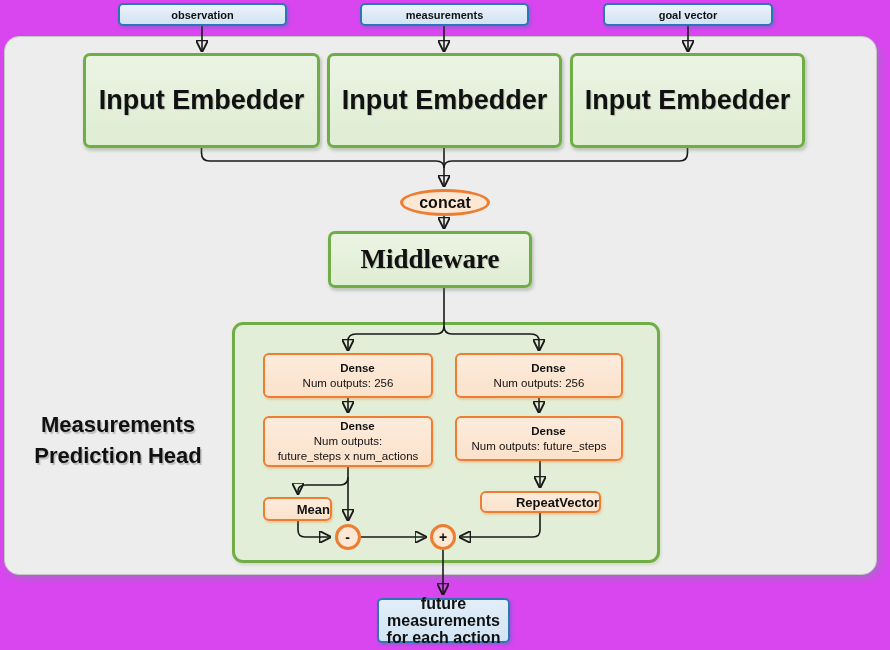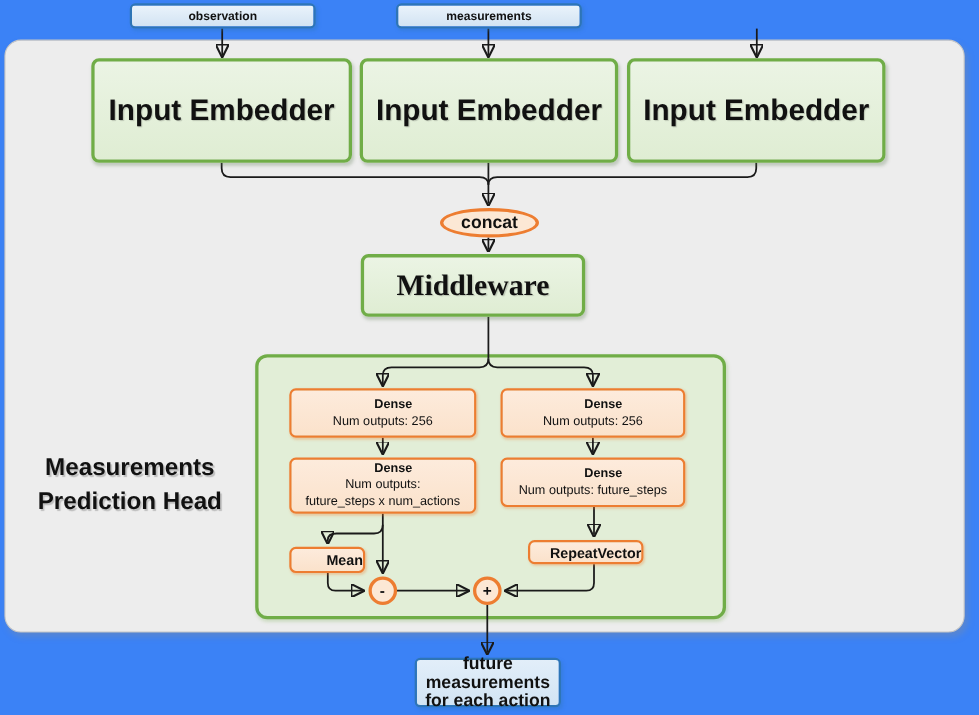--- a/index.html
+++ b/index.html
@@ -1,18 +1,18 @@
 <!DOCTYPE html>
 <html style="--green-border: #70AD47; --green-container-fill: #E2EED7; --orange-border: #ED7D31; --blue-border: #2E75B6; --outer-fill: #EDEDED; --outer-border: #C6C6C6; --line-color: #1A1A1A;"><head>
 <meta charset="utf-8">
 <style>
   html,body{margin:0;padding:0;background:#ffffff;}
   *{box-sizing:border-box;}
   .canvas{
-    position:relative;width:890px;height:650px;background:#3b82f6;overflow:hidden;
+    position:relative;width:890px;height:650px;background:#d946ef;overflow:hidden;
     font-family:"Liberation Sans","DejaVu Sans",sans-serif;color:#111;
   }
   .outer-frame{
     position:absolute;left:4px;top:36px;width:873px;height:539px;
     background:var(--outer-fill);border:1.5px solid var(--outer-border);
     border-radius:15px;z-index:1;
     box-shadow:3px 4px 6px rgba(125,140,165,.45);
   }
   .inner-frame{
     position:absolute;left:232px;top:322px;width:428px;height:241px;
@@ -92,20 +92,23 @@
     <path d="M540,513 V530 Q540,537 533,537 H461" marker-end="url(#ah)"></path>
     <path d="M443,550 V593" marker-end="url(#ah)"></path>
   </svg>
 
   <div class="node blue-box" style="left:118px;top:3px;width:169px;height:23px;">
     <span>observation</span>
   </div>
   <div class="node blue-box" style="left:360px;top:3px;width:169px;height:23px;">
     <span>measurements</span>
   </div>
+  <div class="node blue-box" style="left:603px;top:3px;width:170px;height:23px;">
+    <span>goal vector</span>
+  </div>
 
   <div class="node green-box" style="left:83px;top:53px;width:237px;height:95px;">
     <span>Input Embedder</span>
   </div>
   <div class="node green-box" style="left:327px;top:53px;width:235px;height:95px;">
     <span>Input Embedder</span>
   </div>
   <div class="node green-box" style="left:570px;top:53px;width:235px;height:95px;">
     <span>Input Embedder</span>
   </div>
@@ -138,21 +141,21 @@
     <div>future_steps x num_actions</div>
   </div>
   <div class="node orange-box" style="left:455px;top:416px;width:168px;height:45px;">
     <div class="t">Dense</div>
     <div>Num outputs: future_steps</div>
   </div>
 
   <div class="node orange-box small-bold" style="left:263px;top:497px;width:69px;height:24px;">
     <span>Mean</span>
   </div>
-  <div class="node orange-box small-bold" style="left:480px;top:491px;width:105px;height:22px;">
+  <div class="node orange-box small-bold" style="left:480px;top:491px;width:121px;height:22px;">
     <span>RepeatVector</span>
   </div>
 
   <div class="node op-circle" style="left:334.5px;top:524px;width:26px;height:26px;">
     <span>-</span>
   </div>
   <div class="node op-circle" style="left:430px;top:524px;width:26px;height:26px;">
     <span>+</span>
   </div>
 

